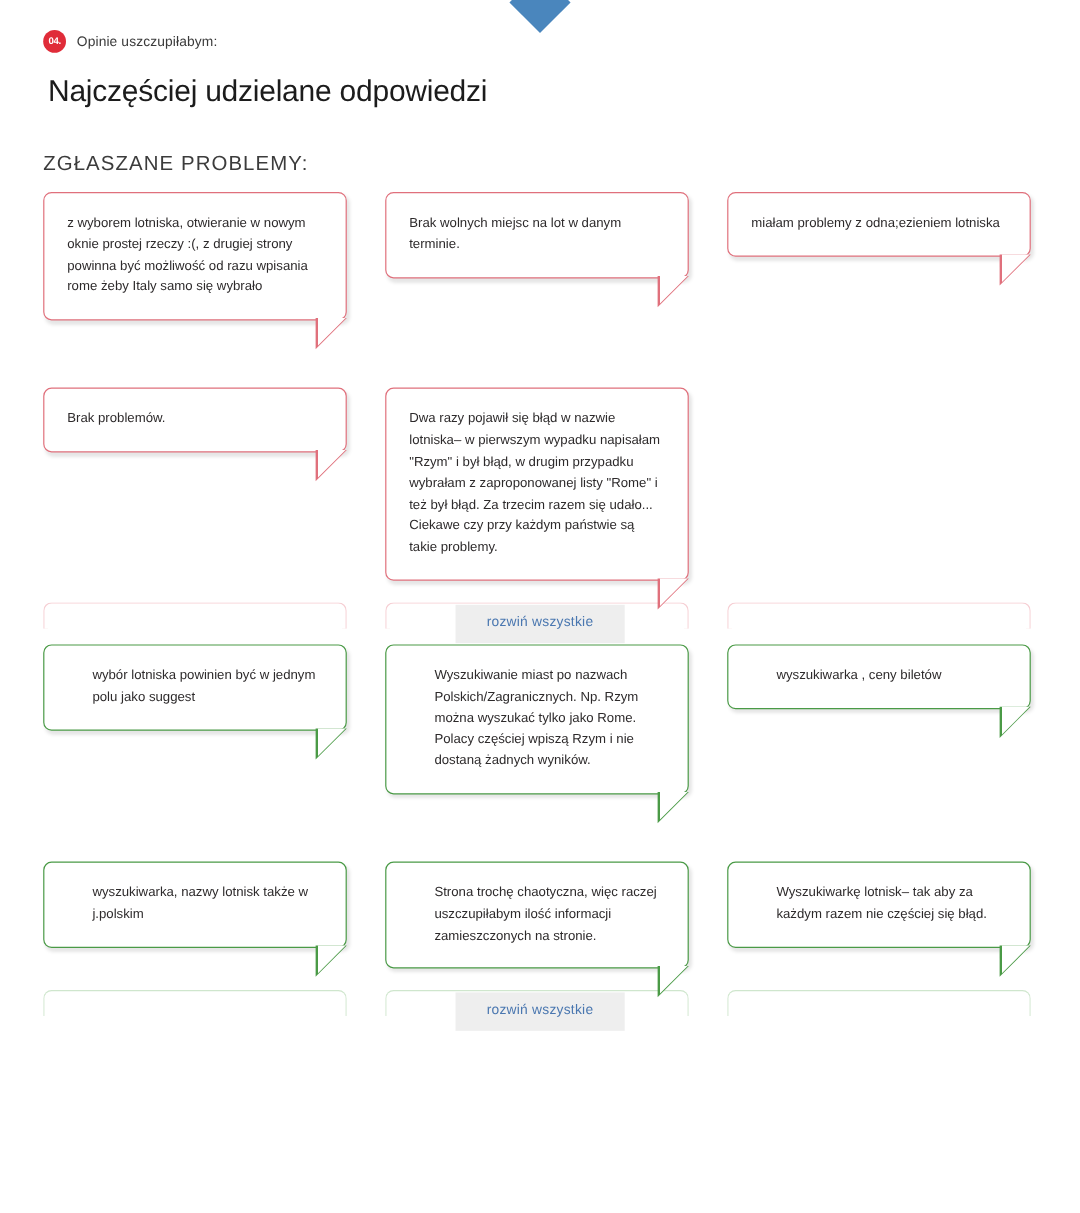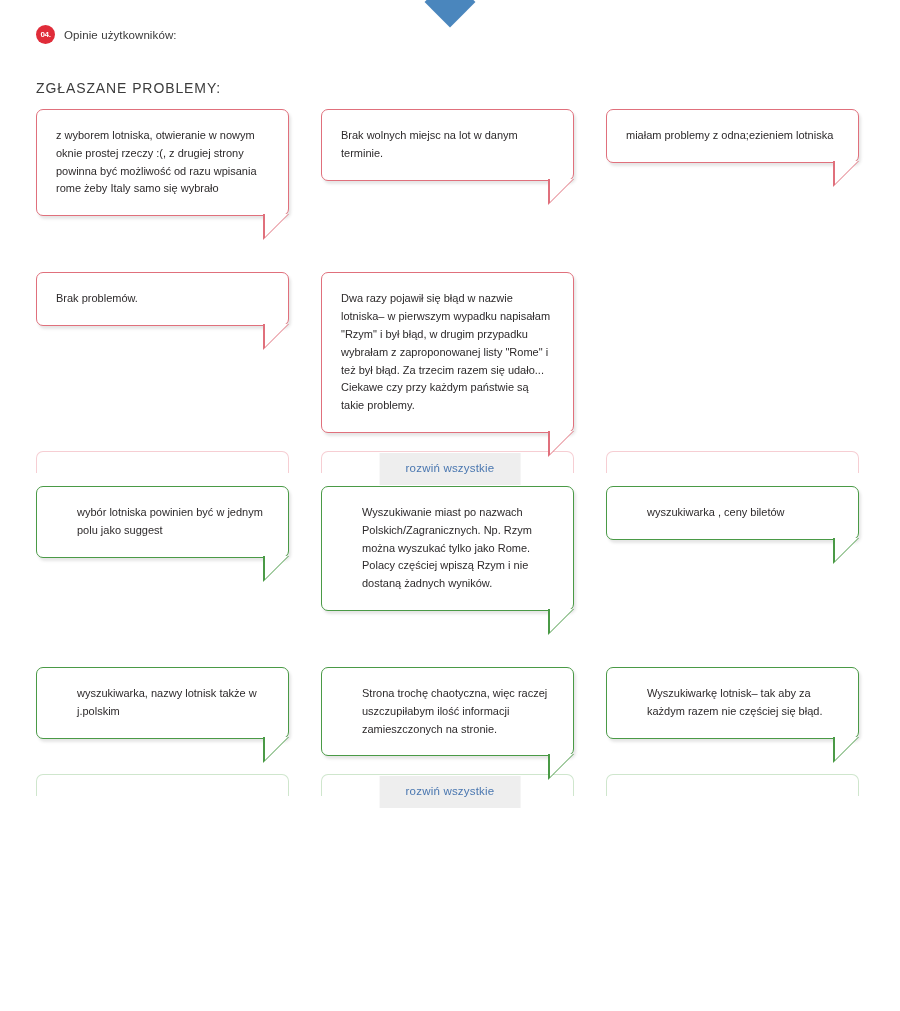--- a/index.html
+++ b/index.html
@@ -73,21 +73,21 @@
 
   .page-title {
     font-size: 25px;
     font-weight: normal;
     color: #1c1c1c;
     letter-spacing: -0.2px;
     margin: 18px 0 0 4px;
   }
 
   .group-label {
-    font-size: 14px;
+    font-size: 17px;
     letter-spacing: 0.9px;
     color: #3c3c3c;
     margin: 36px 0 0 0;
   }
 
   
   .bubble-grid {
     display: grid;
     grid-template-columns: 253px 253px 253px;
     column-gap: 32px;
@@ -173,23 +173,24 @@
 <body>
 
 <div class="top-chevron-wrap">
   <div class="top-chevron"></div>
 </div>
 
 <div class="page">
 
   <div class="section-kicker">
     <div class="badge">04.</div>
-    <div class="kicker-text">Opinie użytkowników:</div>
-  </div>
-
+    <div class="kicker-text">Opinie uszczupiłabym:</div>
+  </div>
+
+  <h1 class="page-title">Najczęściej udzielane odpowiedzi</h1>
 
   <div class="group-label">ZGŁASZANE PROBLEMY:</div>
 
   <div class="bubble-grid">
     <div class="bubble">
       <span>z wyborem lotniska, otwieranie w nowym oknie prostej rzeczy :(, z drugiej strony powinna być możliwość od razu wpisania rome żeby Italy samo się wybrało</span>
       <span class="tail"></span>
       <span class="tail-fill"></span>
     </div>
     <div class="bubble">

